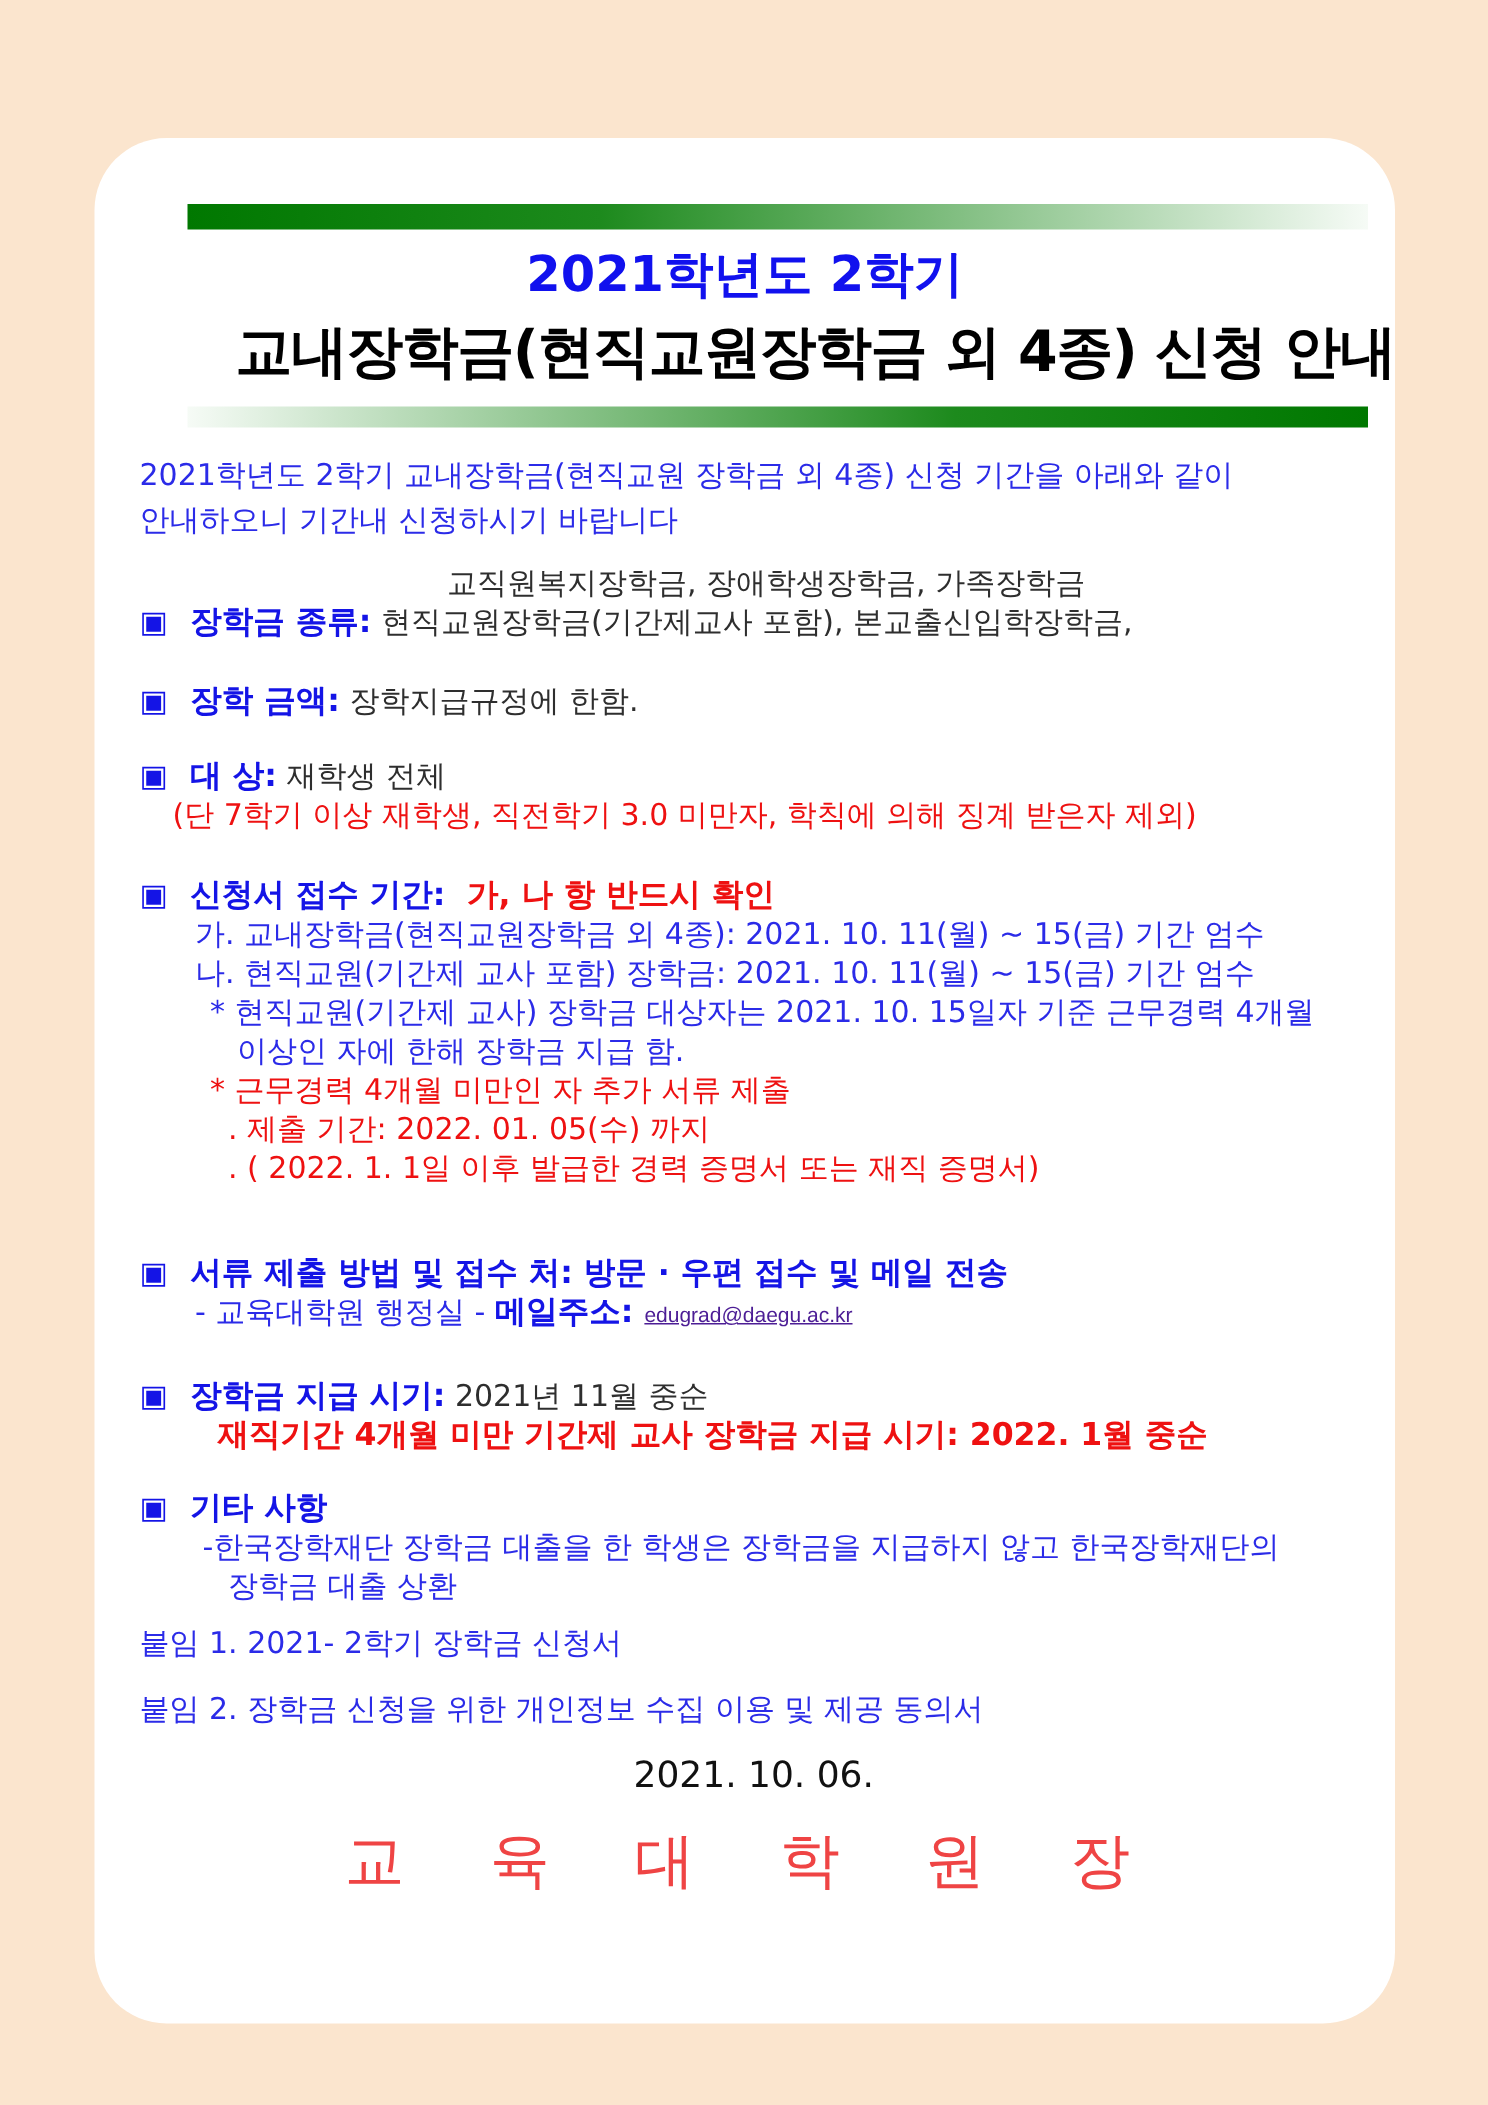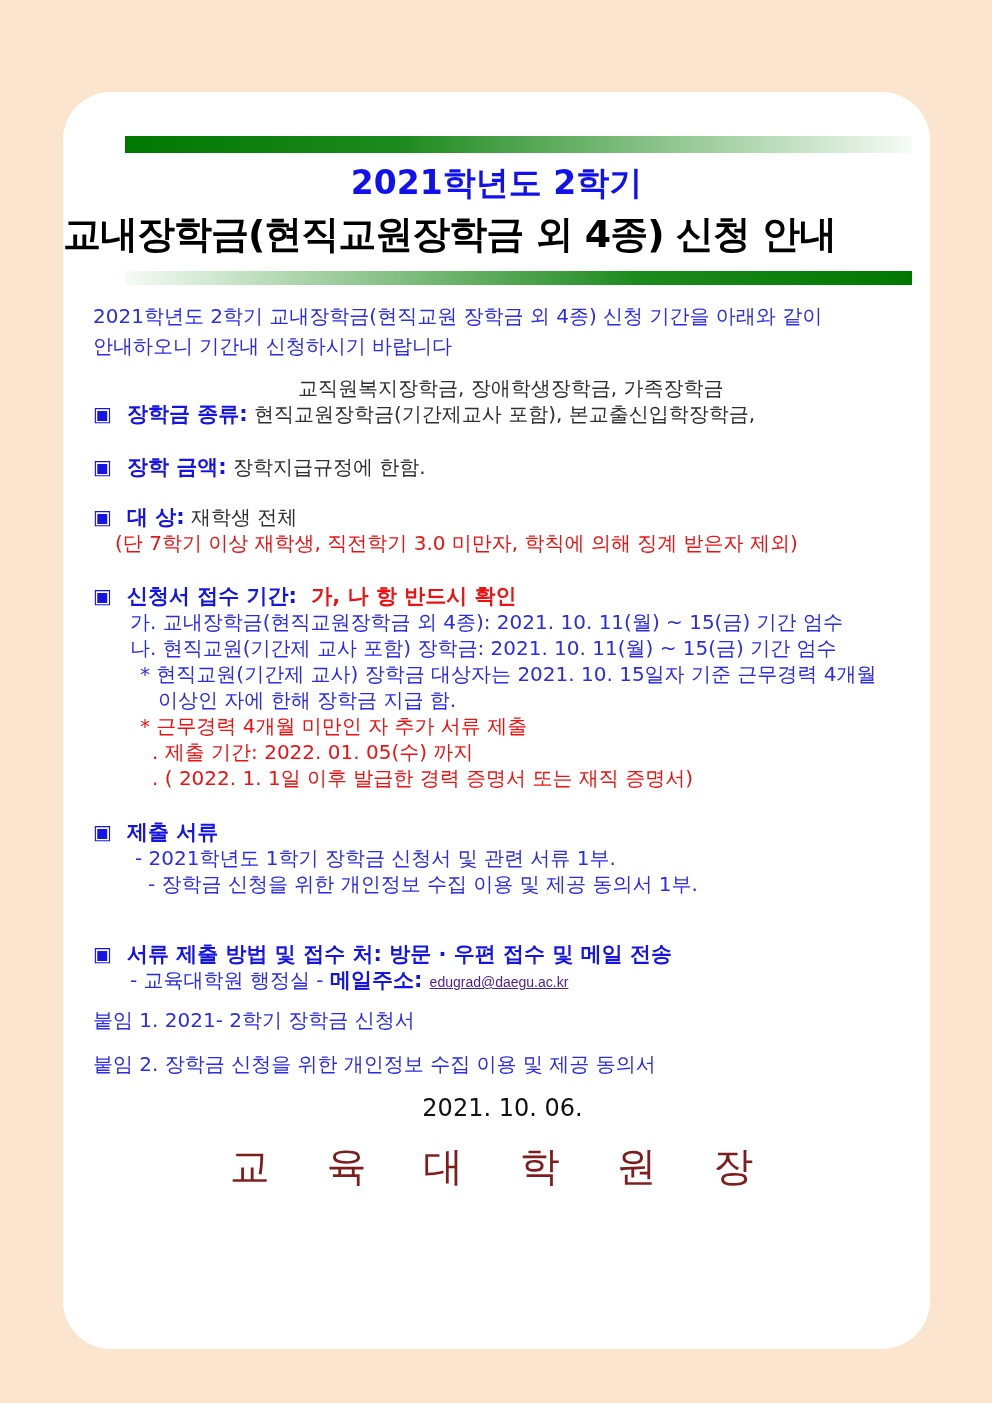--- a/index.html
+++ b/index.html
@@ -18,21 +18,21 @@
   }
   .bar { height: 17px; margin-left: 62px; width: 787px; }
   .bar-top { margin-top: 44px; background: linear-gradient(to right, #007800 0%, #1d8a1d 35%, #f6fbf6 100%); }
   .bar-bottom { height: 14px; margin-top: 13px; background: linear-gradient(to right, #f6fbf6 0%, #1d8a1d 65%, #007800 100%); }
   .title-sub {
     margin-top: 11px; text-align: center;
     font-size: 33px; line-height: 38px; font-weight: bold;
     color: #1111EE; white-space: nowrap;
   }
   .title-main {
-    margin-top: 8px; text-align: left;
+    margin-top: 8px; text-align: right;
     font-size: 38px; line-height: 48px; font-weight: bold; letter-spacing: -1px;
     color: #000000; white-space: nowrap;
   }
   .content { padding: 0 18px 0 30px; font-size: 20px; color: #2E2E2E; }
   .ln { white-space: nowrap; line-height: 26px; }
   .intro { margin-top: 16px; color: #2B2BE8; }
   .intro .ln { line-height: 30px; }
   .sec-types   { margin-top: 14px; }
   .sec-amount  { margin-top: 27px; }
   .sec-target  { margin-top: 24px; }
@@ -62,21 +62,21 @@
   }
   .attach1 { margin-top: 12px; }
   .attach2 { margin-top: 18px; }
   .attach .ln { color: #2B2BE8; line-height: 26px; }
   .date-line {
     margin-top: 16px; text-align: center;
     font-size: 24px; line-height: 30px; color: #111111; white-space: nowrap;
   }
   .signature {
     margin-top: 20px; text-align: center;
-    font-size: 40px; line-height: 46px; color: #7f1d1d;
+    font-size: 40px; line-height: 46px; color: #ef4444;
     letter-spacing: 22px; white-space: nowrap;
   }
 </style>
 </head>
 <body>
 
 <div class="card">
 
   <div class="bar bar-top"></div>
 
@@ -122,38 +122,45 @@
       </div>
       <div class="ln ind-a blue">가. 교내장학금(현직교원장학금 외 4종): 2021. 10. 11(월) ~ 15(금) 기간 엄수</div>
       <div class="ln ind-a blue">나. 현직교원(기간제 교사 포함) 장학금: 2021. 10. 11(월) ~ 15(금) 기간 엄수</div>
       <div class="ln ind-star blue">* 현직교원(기간제 교사) 장학금 대상자는 2021. 10. 15일자 기준 근무경력 4개월</div>
       <div class="ln ind-cont blue">이상인 자에 한해 장학금 지급 함.</div>
       <div class="ln ind-star red">* 근무경력 4개월 미만인 자 추가 서류 제출</div>
       <div class="ln ind-dot red">. 제출 기간: 2022. 01. 05(수) 까지</div>
       <div class="ln ind-dot red">. ( 2022. 1. 1일 이후 발급한 경력 증명서 또는 재직 증명서)</div>
     </div>
 
-    <div class="sec-docs">
-      <div class="ln">
-        <span class="bullet">▣</span><span class="lbl">제출 서류</span>
-      </div>
-      <div class="ln ind-item blue">- 2021학년도 1학기 장학금 신청서 및 관련 서류 1부.</div>
-      <div class="ln ind-item2 blue">- 장학금 신청을 위한 개인정보 수집 이용 및 제공 동의서 1부.</div>
-    </div>
 
     <div class="sec-submit">
       <div class="ln">
         <span class="bullet">▣</span><span class="lbl">서류 제출 방법 및 접수 처: 방문 · 우편 접수 및 메일 전송</span>
       </div>
       <div class="ln ind-a">
         <span class="blue">- 교육대학원 행정실 - </span><span class="lbl">메일주소: </span><a class="email">edugrad@daegu.ac.kr</a>
       </div>
     </div>
 
+    <div class="sec-pay">
+      <div class="ln">
+        <span class="bullet">▣</span><span class="lbl">장학금 지급 시기:</span>
+        <span class="dark">2021년 11월 중순</span>
+      </div>
+      <div class="ln ind-red7 redbold">재직기간 4개월 미만 기간제 교사 장학금 지급 시기: 2022. 1월 중순</div>
+    </div>
 
+    <div class="sec-etc">
+      <div class="ln">
+        <span class="bullet">▣</span><span class="lbl">기타 사항</span>
+      </div>
+      <div class="ln ind-item blue">-한국장학재단 장학금 대출을 한 학생은 장학금을 지급하지 않고 한국장학재단의</div>
+      <div class="ln ind-etc2 blue">장학금 대출 상환</div>
+    </div>
 
     <div class="attach attach1">
       <div class="ln">붙임 1. 2021- 2학기 장학금 신청서</div>
     </div>
     <div class="attach attach2">
       <div class="ln">붙임 2. 장학금 신청을 위한 개인정보 수집 이용 및 제공 동의서</div>
     </div>
 
     <div class="date-line">2021. 10. 06.</div>
     <div class="signature">교 육 대 학 원 장</div>

